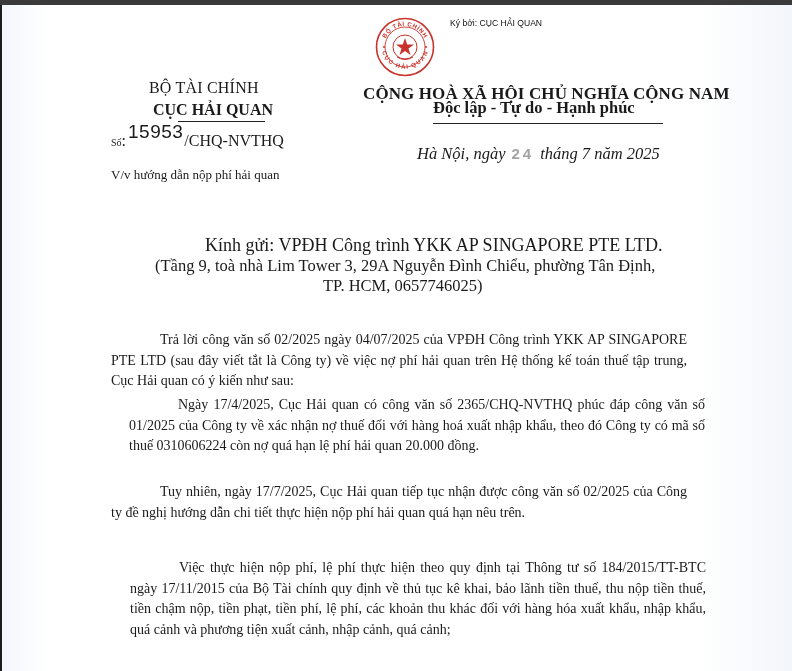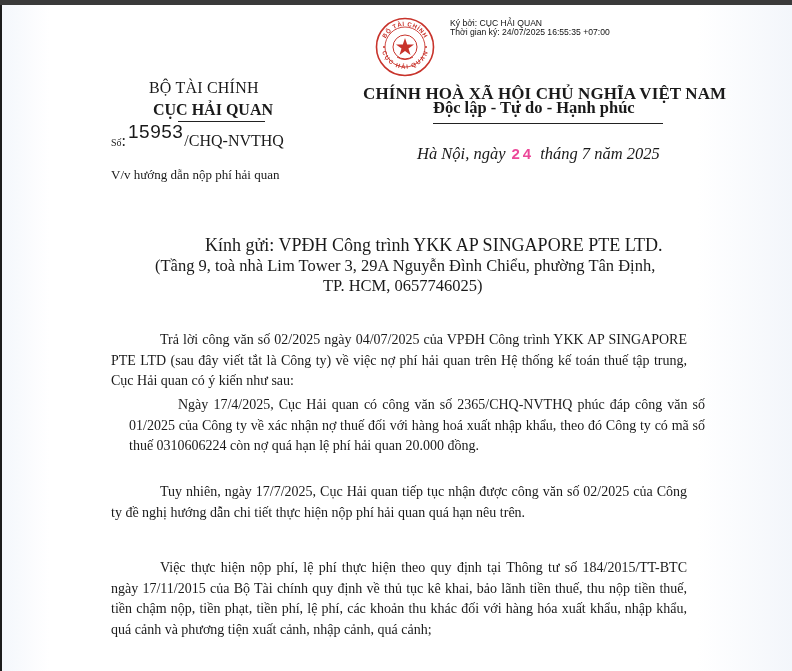--- a/index.html
+++ b/index.html
@@ -67,39 +67,39 @@
       left: 433px; top: 98px; font-size: 16.5px; font-weight: bold;
     }
     .motto-underline {
       position: absolute; left: 433px; top: 123px; width: 230px; height: 1px; background: #222;
     }
     .place-date {
       left: 417px; top: 144px; font-size: 16.5px; font-style: italic;
     }
     .place-date .day {
       font-family: "Liberation Sans", "DejaVu Sans", sans-serif; font-style: normal;
-      font-weight: bold; font-size: 15px; margin: 0 6px; letter-spacing: 3px; color: #ec4899;
+      font-weight: bold; font-size: 15px; margin: 0 6px; letter-spacing: 3px; color: #a3a3a3;
     }
 
     
     .recipient-1 { left: 205px; top: 235px; font-size: 18px; }
     .recipient-2 { left: 155px; top: 256px; font-size: 16.5px; }
     .recipient-3 { left: 323px; top: 276px; font-size: 16.5px; }
 
     
     .body-text {
       position: absolute; left: 111px; width: 576px;
       font-size: 14px; line-height: 20.7px; text-align: justify;
       text-align-last: left;
     }
     .body-text .indent { display: inline-block; width: 49px; }
     .para-1 { top: 330px; }
     .para-2 { top: 395px; margin-left: 18px; }
     .para-3 { top: 482px; }
-    .para-4 { top: 558px; }
+    .para-4 { top: 558px; margin-left: 19px; }
   </style>
 </head>
 <body>
 
 <div class="top-bar"></div>
 <div class="left-edge"></div>
 
 <div class="page" style="left:2px;top:5px;">
 </div>
 
@@ -120,32 +120,31 @@
     </text>
     <circle cx="30" cy="30" r="12" fill="none" stroke="#c8332b" stroke-width="1"></circle>
     <polygon points="30,21 32.2,27.5 39,27.5 33.5,31.5 35.5,38 30,34 24.5,38 26.5,31.5 21,27.5 27.8,27.5" fill="#c8332b"></polygon>
     <path d="M 22 40 Q 30 45 38 40" fill="none" stroke="#c8332b" stroke-width="1"></path>
     <circle cx="9" cy="30" r="1" fill="#c8332b"></circle>
     <circle cx="51" cy="30" r="1" fill="#c8332b"></circle>
   </svg>
 
   <div class="sig-block">
     <div class="sig-line">Ký bởi: CỤC HẢI QUAN</div>
-    <div class="sig-line">Thời gian ký: 24/07/2025 16:55:35 +07:00</div>
   </div>
 
   <div class="abs ministry">BỘ TÀI CHÍNH</div>
   <div class="abs agency">CỤC HẢI QUAN</div>
   <div class="agency-underline"></div>
   <div class="abs docno">
     <span class="label">Số</span><span>:</span><span class="num">15953</span><span>/CHQ-NVTHQ</span>
   </div>
   <div class="abs subject">V/v hướng dẫn nộp phí hải quan</div>
 
-  <div class="abs nation">CHÍNH HOÀ XÃ HỘI CHỦ NGHĨA VIỆT NAM</div>
+  <div class="abs nation">CỘNG HOÀ XÃ HỘI CHỦ NGHĨA CỘNG NAM</div>
   <div class="abs motto">Độc lập - Tự do - Hạnh phúc</div>
   <div class="motto-underline"></div>
   <div class="abs place-date">
     <span>Hà Nội, ngày</span><span class="day">24</span><span>tháng 7 năm 2025</span>
   </div>
 
   <div class="abs recipient-1">Kính gửi: VPĐH Công trình YKK AP SINGAPORE PTE LTD.</div>
   <div class="abs recipient-2">(Tầng 9, toà nhà Lim Tower 3, 29A Nguyễn Đình Chiểu, phường Tân Định,</div>
   <div class="abs recipient-3">TP. HCM, 0657746025)</div>
 

